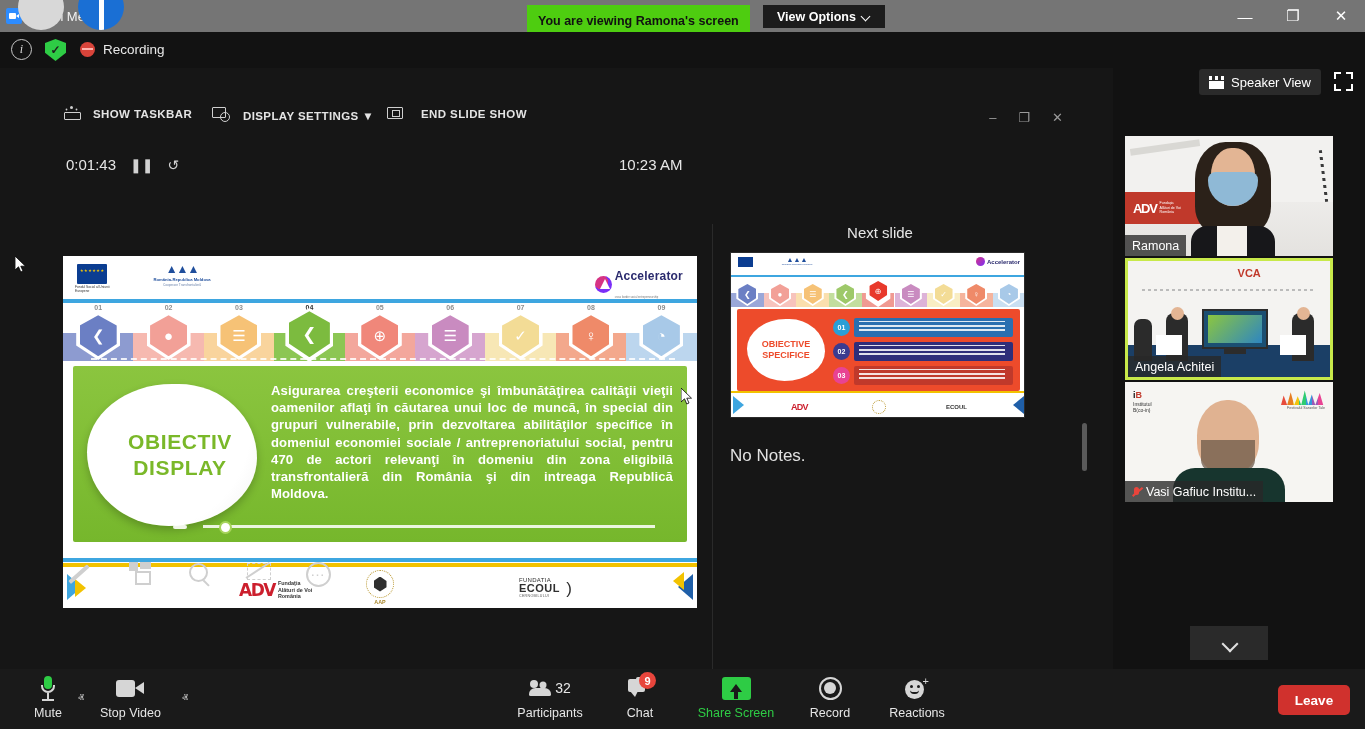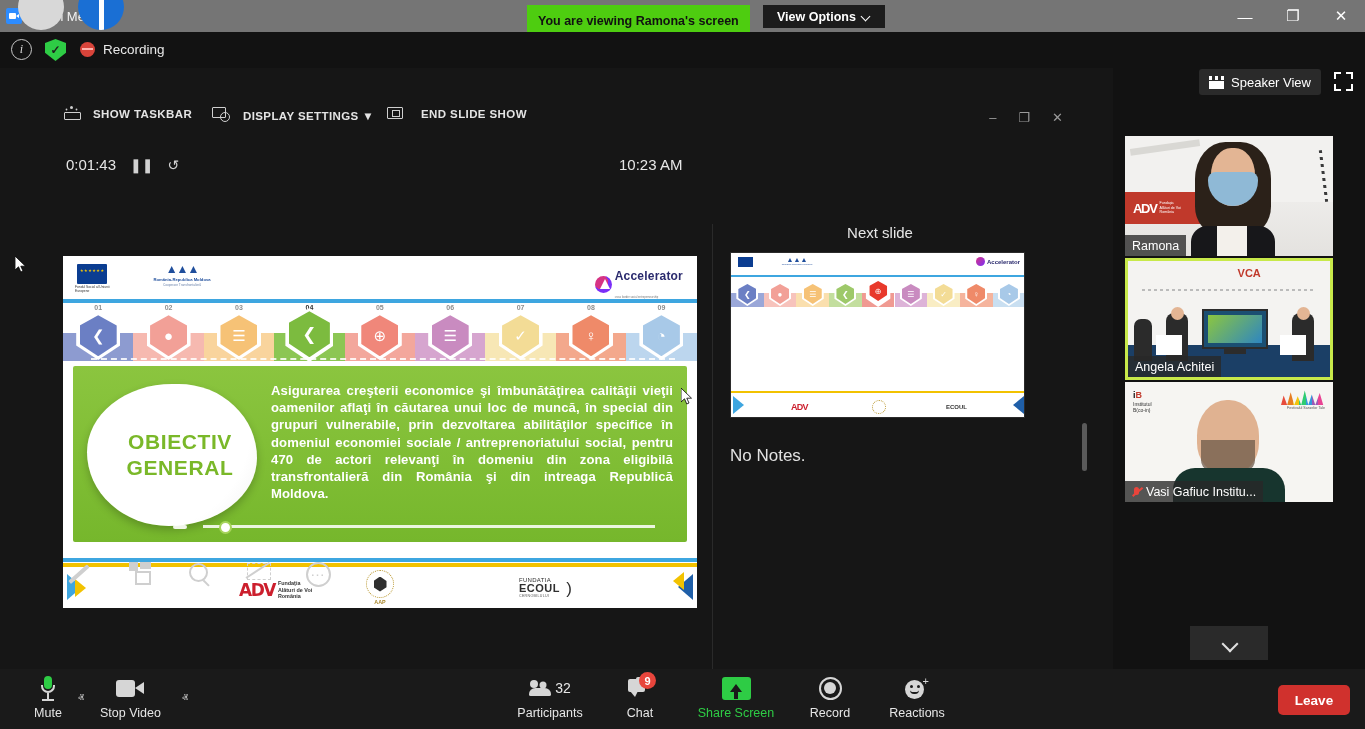--- a/index.html
+++ b/index.html
@@ -673,21 +673,21 @@
             <div class="hexo">
               <div class="hexi" style="background:#a8c9e8">◔</div>
             </div>
           </div>
         </div>
 
       <div class="green-panel">
         <div class="dashline"></div>
         <div class="blob">
           <div class="l1">OBIECTIV</div>
-          <div class="l2">GENERAL</div>
+          <div class="l2">DISPLAY</div>
         </div>
         <div class="slide-body">Asigurarea creşterii economice şi îmbunătăţirea calităţii vieţii oamenilor aflaţi în căutarea unui loc de muncă, în special din grupuri vulnerabile, prin dezvoltarea abilităţilor specifice în domeniul economiei sociale / antreprenoriatului social, pentru 470 de actori relevanţi în domeniu din zona eligibilă transfrontalieră din România şi din intreaga Republică Moldova.</div>
         <div class="slider-seg"></div>
         <div class="slider-track"></div>
         <div class="slider-dot"></div>
       </div>
 
       <div class="sl-bottom-bar"></div>
       <div class="sl-yellow-bar"></div>
       <div class="sl-foot">
@@ -826,20 +826,46 @@
                 <div class="nhi" style="background:#ef8a69">♀</div>
               </div>
             </div>
             <div class="np-step" style="left: 261.6px;">
               <div class="nb" style="background:#c9dff1"></div>
               <div class="nh">
                 <div class="nhi" style="background:#a8c9e8">◔</div>
               </div>
             </div>
           </div>
+        <div class="np-red">
+          <div class="np-blob">
+            <div>OBIECTIVE</div>
+            <div>SPECIFICE</div>
+          </div>
+          <div class="np-rows" id="nprows">
+              <div class="np-row">
+                <div class="np-badge" style="background:#2a9fd6">01</div>
+                <div class="np-bar" style="background:#2a6fb0">
+                  <span class="lines"></span>
+                </div>
+              </div>
+              <div class="np-row">
+                <div class="np-badge" style="background:#3b3b8f">02</div>
+                <div class="np-bar" style="background:#2e2e7a">
+                  <span class="lines"></span>
+                </div>
+              </div>
+              <div class="np-row">
+                <div class="np-badge" style="background:#e84393">03</div>
+                <div class="np-bar" style="background:#c0392b">
+                  <span class="lines"></span>
+                </div>
+              </div>
+            </div>
+        </div>
         <div class="np-foot">
           <div class="np-arl"></div>
           <div class="np-arr"></div>
           <div class="np-adv">ADV</div>
           <div class="np-aap"></div>
           <div class="np-eco">ECOUL</div>
         </div>
       </div>
     </div>
 

